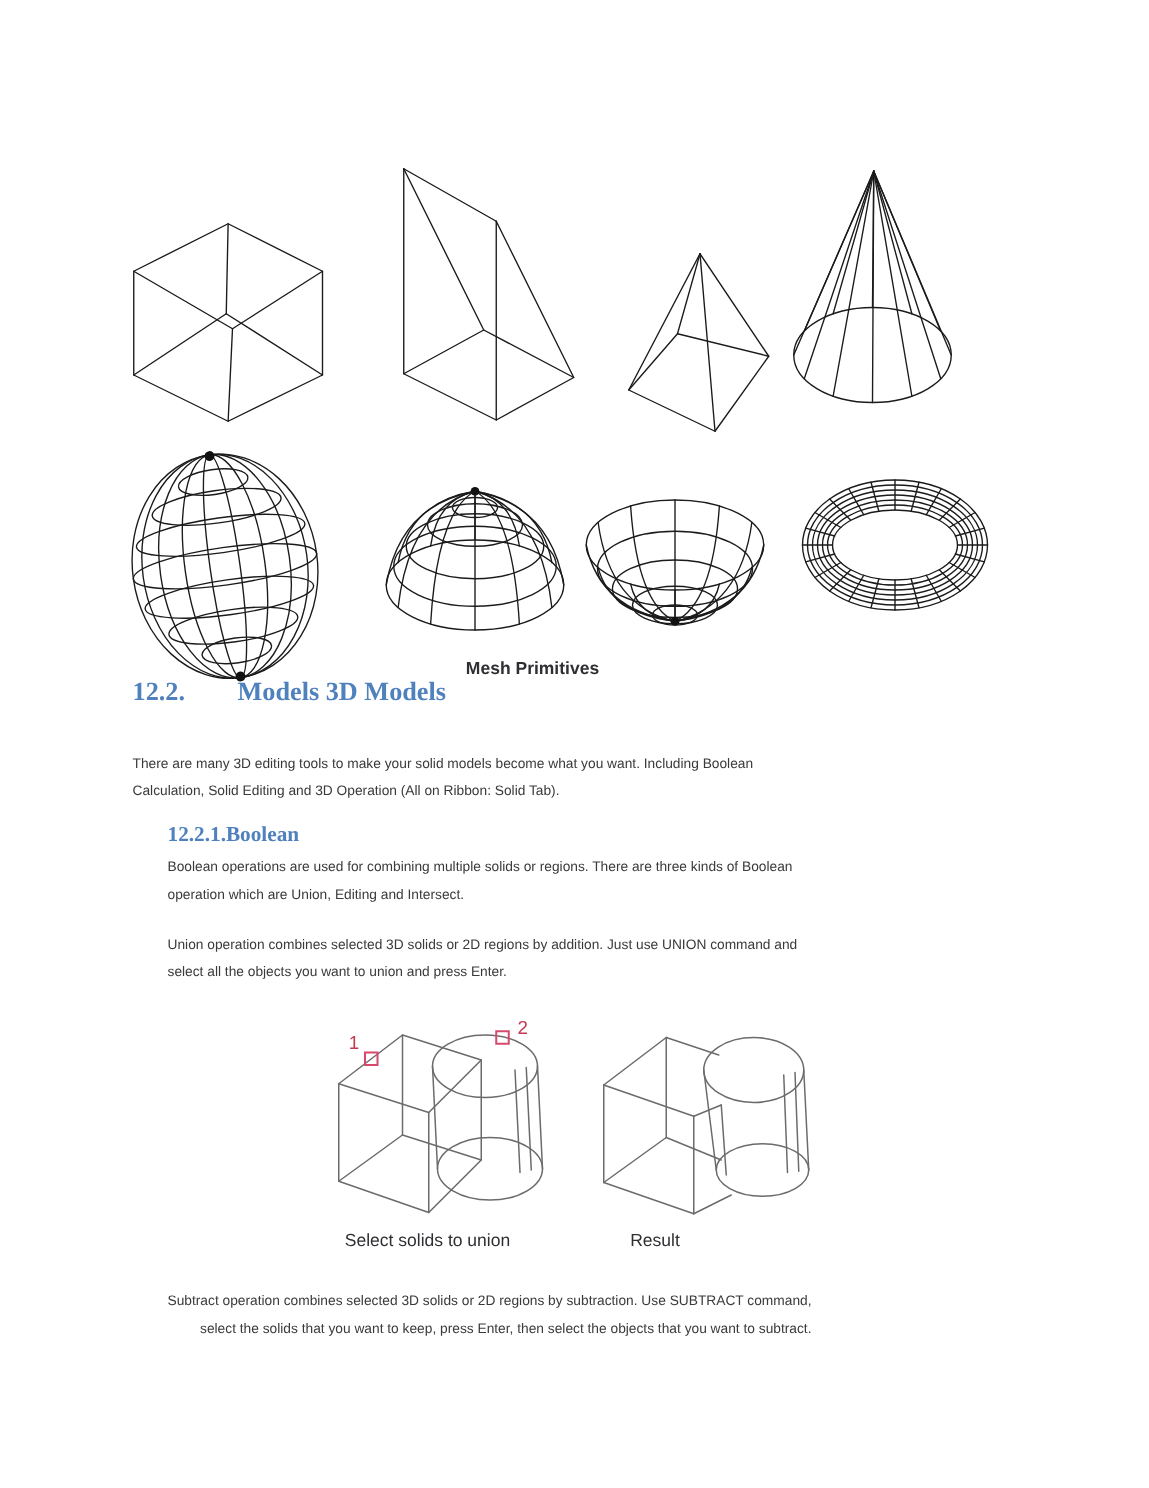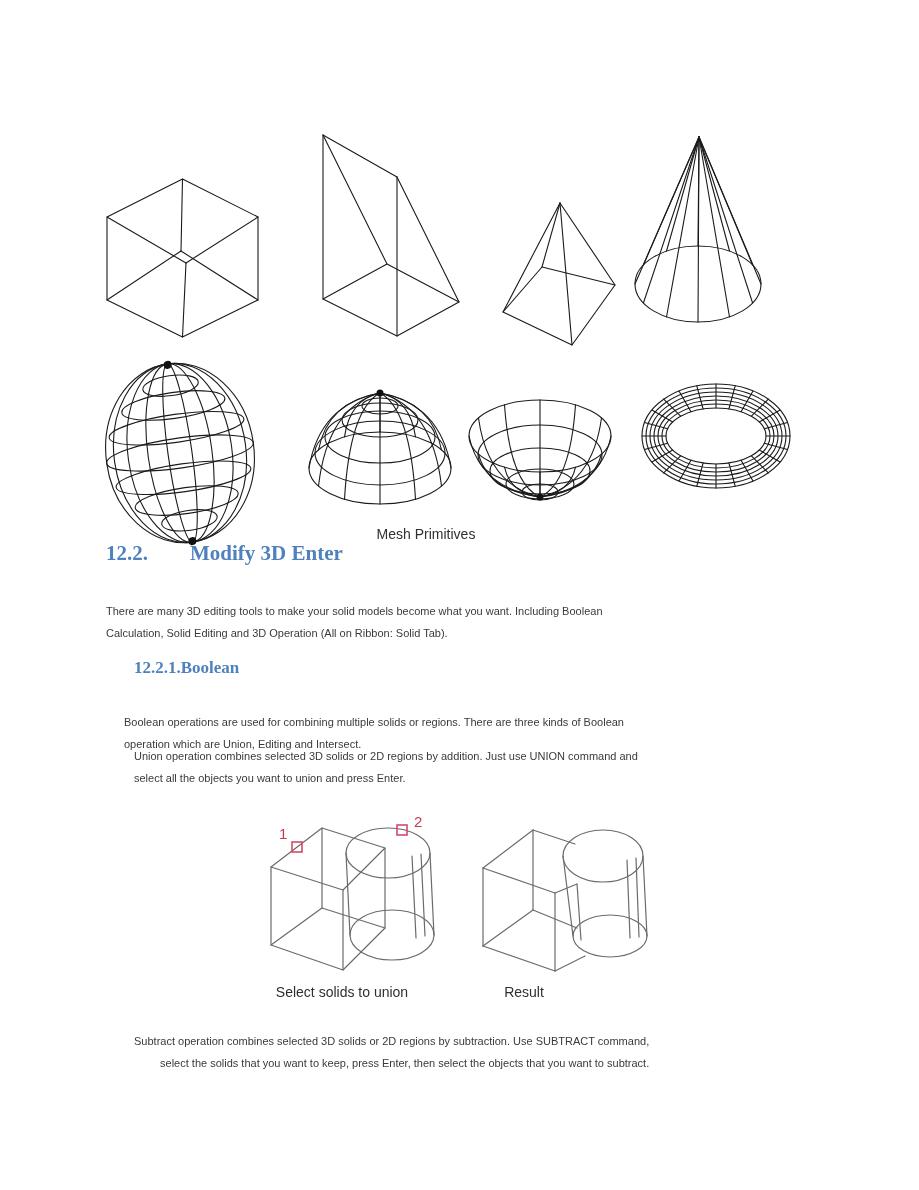--- a/index.html
+++ b/index.html
@@ -193,38 +193,38 @@
       <path d="M626,293 L626,269"></path>
       <path d="M638.9,294 L645.2,270.8"></path>
       <path d="M651,296.8 L663,276"></path>
       <path d="M661.4,301.2 L678.3,284.2"></path>
       <path d="M669.3,307 L690.1,295"></path>
       <path d="M674.3,313.8 L697.5,307.5"></path>
     </g>
   </svg>
 </div>
 
-<div class="abs fig-caption" style="left:326px; top:526px; width:200px;">Mesh Primitives</div>
+<div class="abs fig-caption" style="left:326px; top:526px; width:200px;font-weight:bold;">Mesh Primitives</div>
 
 <div class="abs h2">
   <span class="num">12.2.</span>
-  <span>Modify 3D Enter</span>
+  <span>Models 3D Models</span>
 </div>
 
 <div class="abs para" style="left:106px; top:601px;">
   <div>There are many 3D editing tools to make your solid models become what you want. Including Boolean</div>
   <div>Calculation, Solid Editing and 3D Operation (All on Ribbon: Solid Tab).</div>
 </div>
 
 <div class="abs h3">
   <span class="num">12.2.1.</span>
   <span>Boolean</span>
 </div>
 
-<div class="abs para" style="left:124px; top:684px;margin-top:28px;">
+<div class="abs para" style="left:134px; top:684px;">
   <div>Boolean operations are used for combining multiple solids or regions. There are three kinds of Boolean</div>
   <div>operation which are Union, Editing and Intersect.</div>
 </div>
 
 <div class="abs para" style="left:134px; top:746px;">
   <div>Union operation combines selected 3D solids or 2D regions by addition. Just use UNION command and</div>
   <div>select all the objects you want to union and press Enter.</div>
 </div>
 
 <div class="abs figure" style="left:255px; top:810px; width:400px; height:170px;">

